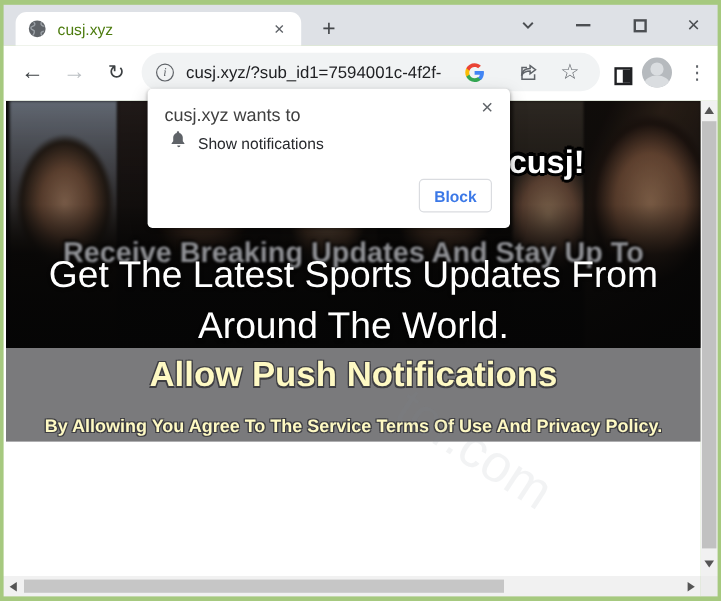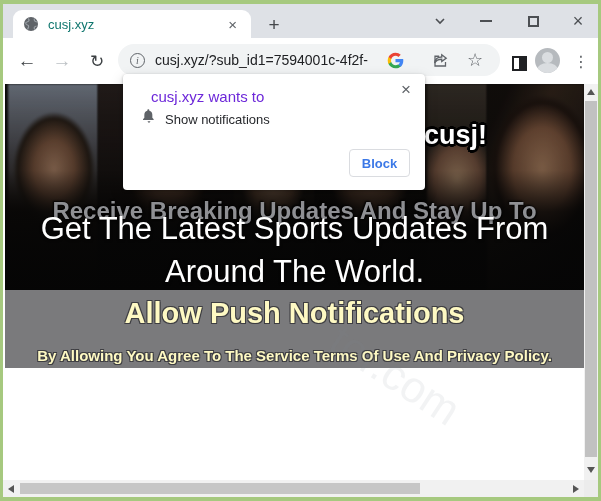--- a/index.html
+++ b/index.html
@@ -4,21 +4,21 @@
 <style>
   * { box-sizing: border-box; margin: 0; padding: 0; }
   html,body { width:601px; height:501px; }
   body { font-family: "Liberation Sans", "DejaVu Sans", sans-serif; overflow:hidden; }
   #stage { position:relative; width:601px; height:501px; background:#a6c97f; overflow:hidden; }
   .abs { position:absolute; }
 
   
   #tabbar { left:3px; top:4px; width:595px; height:34px; background:#dee1e6; }
   #tab { left:10px; top:6px; width:238px; height:28px; background:#fff; border-radius:9px 9px 0 0; display:flex; align-items:center; padding:0 10px; }
-  #tab-title { font-size:13px; color:#0f766e; margin-left:9px; flex:1; }
+  #tab-title { font-size:13px; color:#4d7c0f; margin-left:9px; flex:1; }
   .tab-close { color:#5f6368; font-size:15px; line-height:1; padding:2px 4px; cursor:pointer; }
   #new-tab { left:258px; top:8px; width:26px; height:26px; color:#44474b; font-size:19px; text-align:center; line-height:25px; border-radius:50%; }
   .winctl { top:2px; width:30px; height:30px; display:flex; align-items:center; justify-content:center; color:#4c4f53; }
   #ctl-chevron { left:422px; }
   #ctl-min { left:468px; }
   #ctl-max { left:515px; }
   #ctl-close { left:560px; font-size:18px; }
   .minline { width:12px; height:0; border-top:2px solid #4c4f53; }
   .maxbox { width:11px; height:11px; border:2px solid #4c4f53; }
 
@@ -69,21 +69,21 @@
   .tri-up { width:0; height:0; border-left:4px solid transparent; border-right:4px solid transparent; border-bottom:6px solid #555; }
   .tri-down { width:0; height:0; border-left:4px solid transparent; border-right:4px solid transparent; border-top:6px solid #555; }
   .tri-left { width:0; height:0; border-top:4px solid transparent; border-bottom:4px solid transparent; border-right:6px solid #555; }
   .tri-right { width:0; height:0; border-top:4px solid transparent; border-bottom:4px solid transparent; border-left:6px solid #555; }
   .sbtn { position:absolute; display:flex; align-items:center; justify-content:center; }
 
   
   #perm-dialog { left:123px; top:74px; width:302px; height:116px; background:#fff; border-radius:4px;
      box-shadow:0 1px 3px rgba(0,0,0,.28), 0 5px 14px rgba(0,0,0,.18); }
   #perm-close { position:absolute; right:10px; top:4px; color:#5f6368; font-size:17px; padding:2px 4px; }
-  #perm-title { position:absolute; left:28px; top:14px; font-size:15px; color:#6d28d9; }
+  #perm-title { position:absolute; left:14px; top:14px; font-size:15px; color:#404040; }
   #bell { position:absolute; left:18px; top:34px; }
   #perm-request { position:absolute; left:42px; top:38px; font-size:13px; color:#27292d; }
   .perm-btn { position:absolute; top:75px; width:61px; height:28px; background:#fff; border:1px solid #dadce0; border-radius:4px; font-size:13px; font-weight:bold; color:#3b78e7; display:flex; align-items:center; justify-content:center; }
   #btn-allow { left:159px; }
   #btn-block { left:226px; }
 </style>
 </head>
 <body>
 
 <div id="stage">

